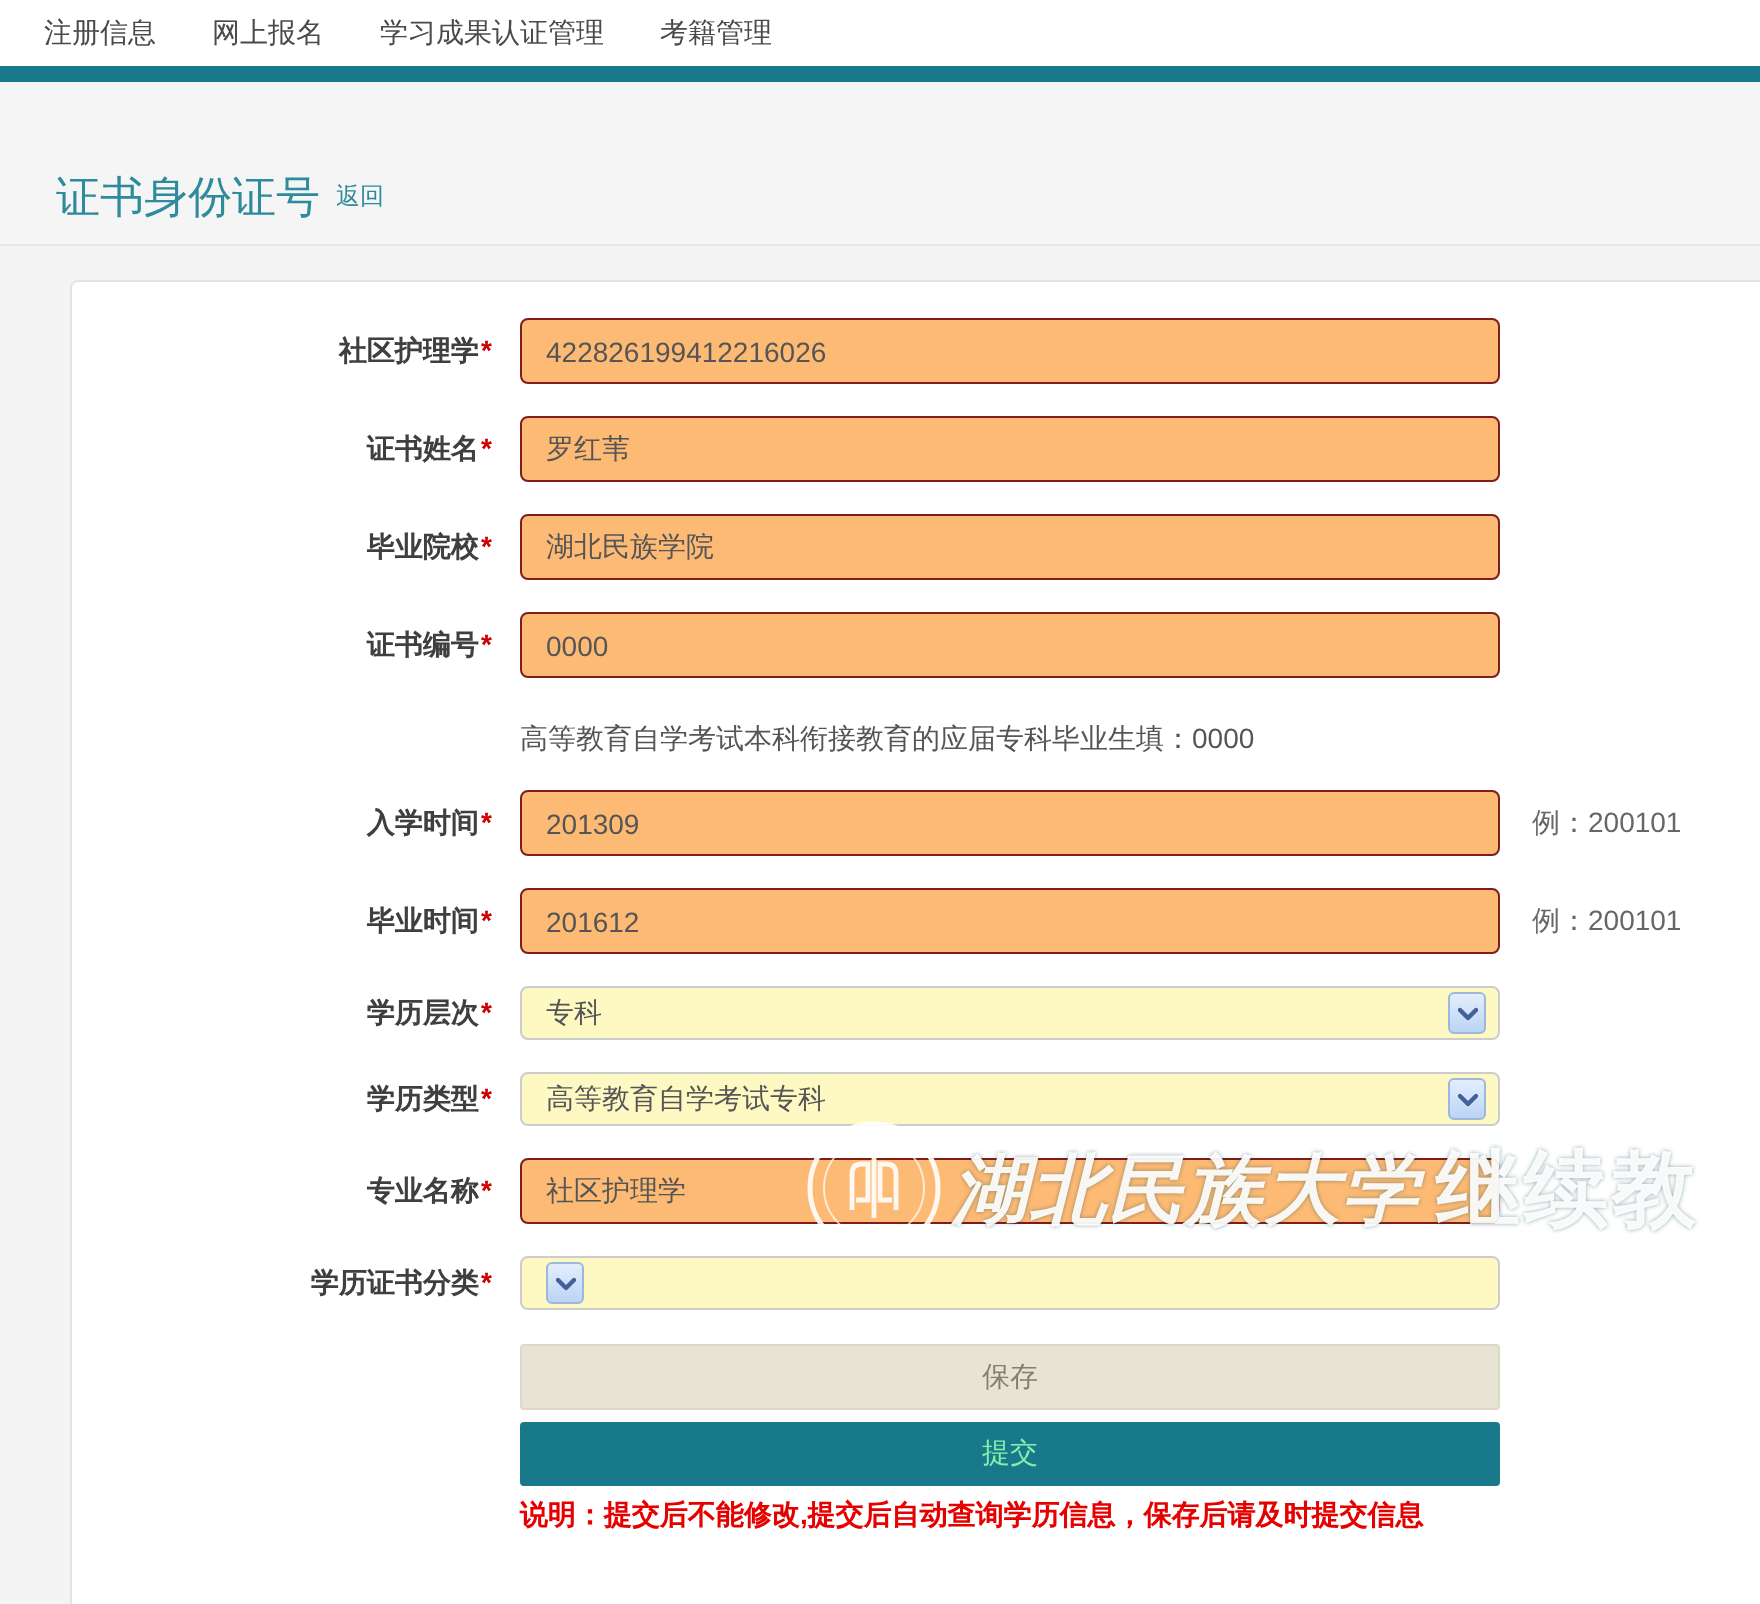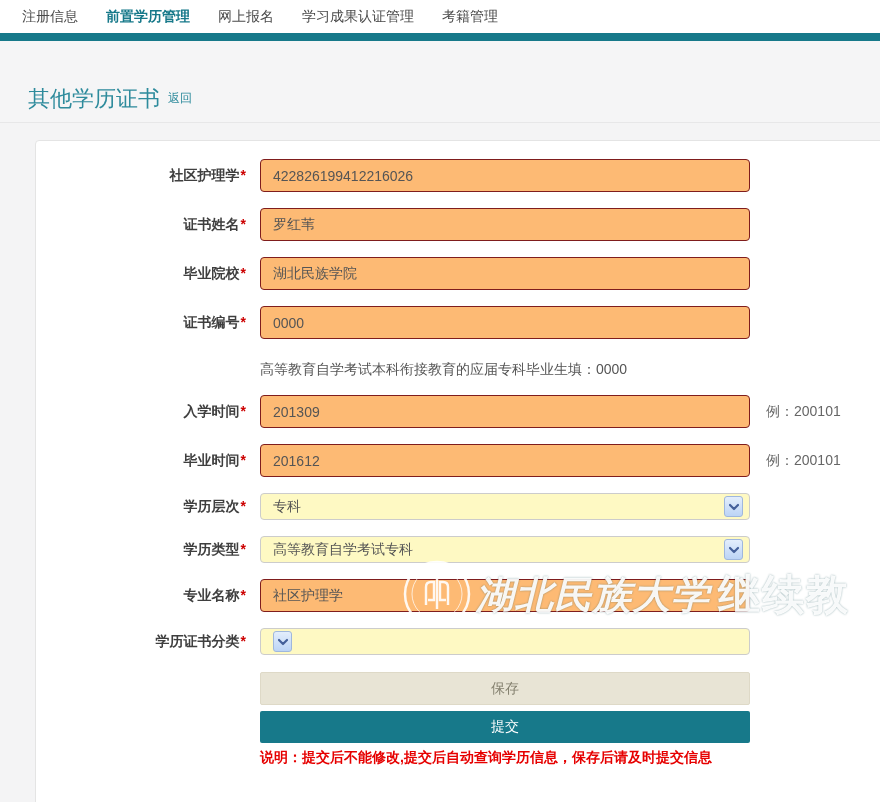--- a/index.html
+++ b/index.html
@@ -76,21 +76,21 @@
   .btn {
     display: block; width: 490px; margin-left: 224px; border: none;
     font-size: 14px; cursor: pointer; border-radius: 2px;
     font-family: "Liberation Sans", "DejaVu Sans", sans-serif;
   }
   .btn-save {
     height: 33px; margin-top: 17px; background: #e8e4d5;
     border: 1px solid #ded9c7; color: #84806f;
   }
   .btn-submit {
-    height: 32px; margin-top: 6px; background: #17798a; color: #ffffff;
+    height: 32px; margin-top: 6px; background: #17798a; color: #86efac;
   }
   .red-note {
     margin: 6px 0 0 224px; color: #e60000; font-size: 14px; font-weight: bold;
     white-space: nowrap;
   }
   
   .watermark {
     position: absolute; left: 400px; top: 558px; height: 74px;
     display: flex; align-items: center; pointer-events: none;
     color: rgba(255,255,255,0.93);
@@ -106,30 +106,29 @@
   .wm-suffix {
     font-family: "Liberation Sans", "DejaVu Sans", sans-serif;
     font-size: 42px; font-weight: 900; margin-left: 8px; letter-spacing: 2px;
   }
 </style>
 </head>
 <body>
 
 <div class="topnav">
   <div class="nav-item">注册信息</div>
-  <div class="nav-item active">前置学历管理</div>
   <div class="nav-item">网上报名</div>
   <div class="nav-item">学习成果认证管理</div>
   <div class="nav-item">考籍管理</div>
 </div>
 <div class="teal-bar"></div>
 
 <div class="page-header">
   <div class="page-title">
-    <span>其他学历证书</span><span class="back-link">返回</span>
+    <span>证书身份证号</span><span class="back-link">返回</span>
   </div>
 </div>
 
 <div class="panel">
 
   <div class="form-row">
     <div class="form-label"><span>社区护理学</span><span class="req">*</span></div>
     <div class="gap"></div>
     <input class="text-input" value="422826199412216026" style="">
   </div>

